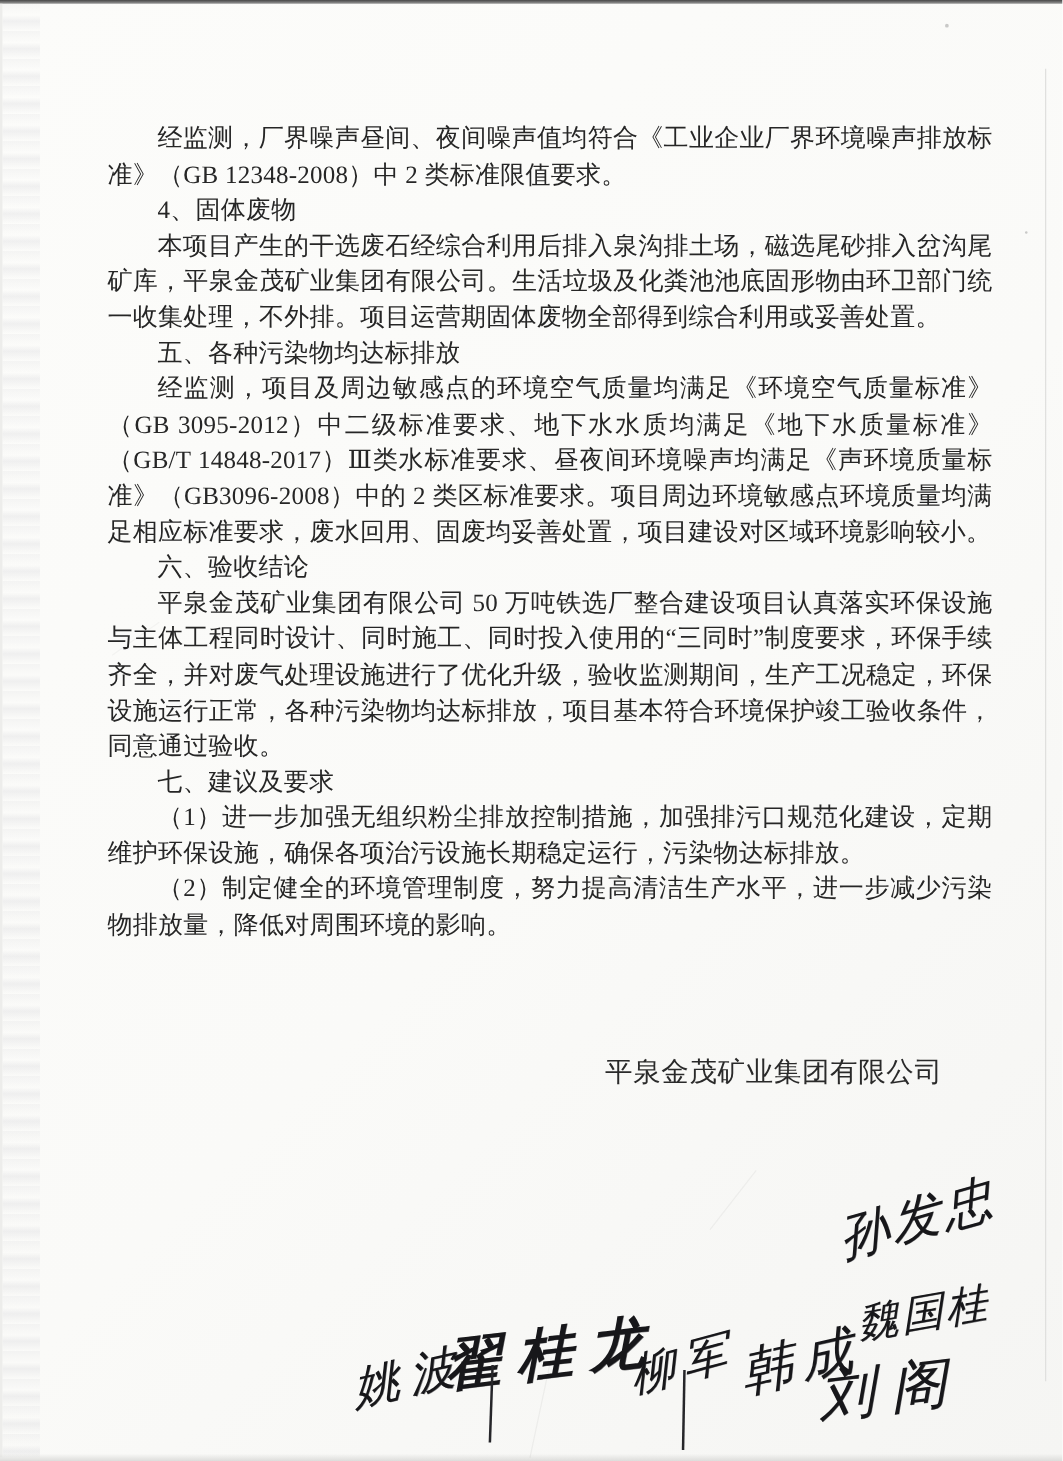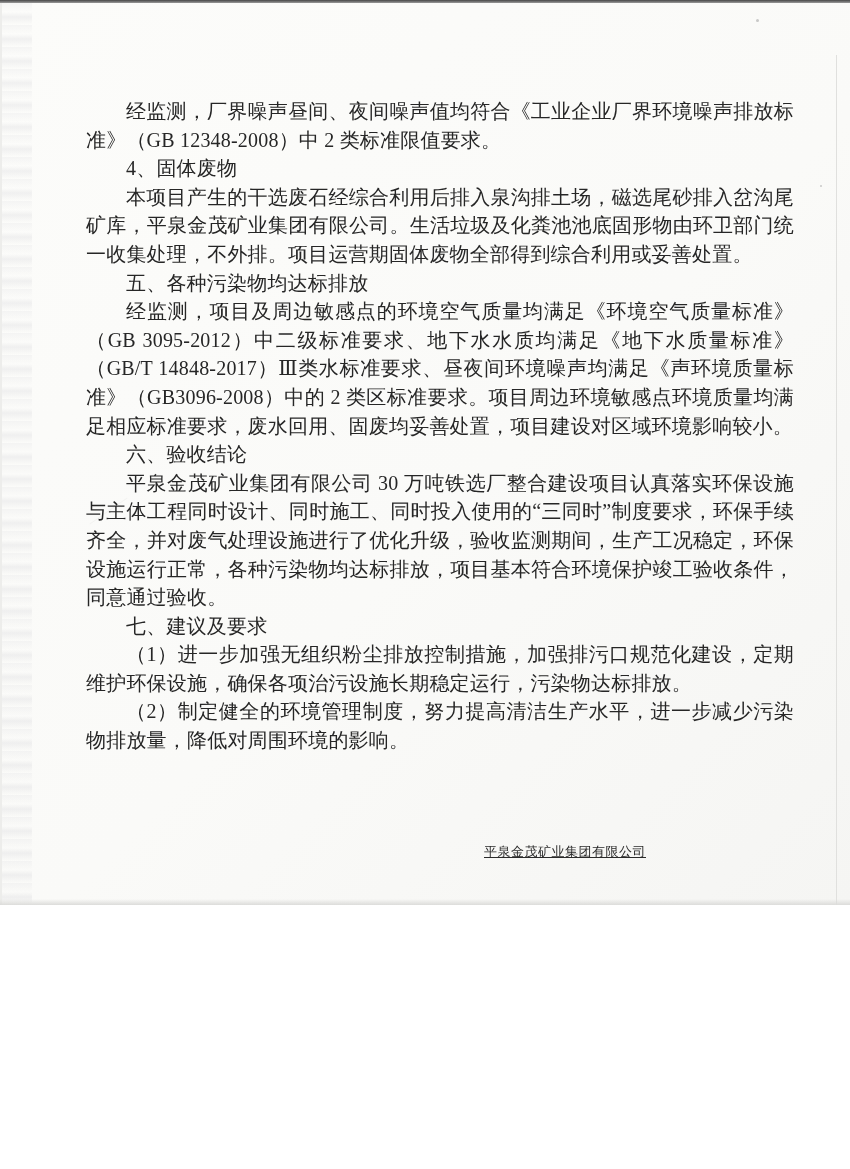--- a/index.html
+++ b/index.html
@@ -4,21 +4,21 @@
 <style>
   html, body { margin: 0; padding: 0; }
   body {
     width: 850px; height: 1169px;
     background: #ffffff;
     font-family: "Liberation Serif", "DejaVu Serif", serif;
     overflow: hidden;
   }
   .scan-page {
     position: relative;
-    width: 850px; height: 905px;
+    width: 850px; height: 1169px;
     background: linear-gradient(135deg, #fcfcfa 0%, #fafaf8 55%, #f5f5f3 100%);
     overflow: hidden;
   }
   
   .edge-top {
     position: absolute; top: 0; left: 0; width: 850px; height: 3px;
     background: linear-gradient(#474747, #9a9a9a);
   }
   .edge-bottom {
     position: absolute; bottom: 0; left: 0; width: 850px; height: 6px;
@@ -50,21 +50,21 @@
     position: absolute; left: 86px; top: 97px; width: 708px;
     font-size: 20px; line-height: 28.6px; color: #262626;
     text-align: justify;
     letter-spacing: 0.2px;
   }
   .text-block p { margin: 0; text-indent: 2em; }
 
   
   .signoff-company {
     position: absolute; left: 484px; top: 843px;
-    font-size: 13px; color: #2a2a2a; letter-spacing: 0.5px; text-decoration: underline;
+    font-size: 22px; color: #2a2a2a; letter-spacing: 0.5px;
   }
   .signoff-date {
     position: absolute; left: 550px; top: 882px;
     font-size: 19px; color: #2a2a2a; letter-spacing: 0.5px;
   }
 
   
   .sig {
     position: absolute;
     color: #17171a;
@@ -101,21 +101,21 @@
   <div class="crease c2"></div>
   <div class="crease c3"></div>
 
   <div class="text-block">
     <p>经监测，厂界噪声昼间、夜间噪声值均符合《工业企业厂界环境噪声排放标准》（GB 12348-2008）中 2 类标准限值要求。</p>
     <p>4、固体废物</p>
     <p>本项目产生的干选废石经综合利用后排入泉沟排土场，磁选尾砂排入岔沟尾矿库，平泉金茂矿业集团有限公司。生活垃圾及化粪池池底固形物由环卫部门统一收集处理，不外排。项目运营期固体废物全部得到综合利用或妥善处置。</p>
     <p>五、各种污染物均达标排放</p>
     <p>经监测，项目及周边敏感点的环境空气质量均满足《环境空气质量标准》（GB 3095-2012）中二级标准要求、地下水水质均满足《地下水质量标准》（GB/T 14848-2017）Ⅲ类水标准要求、昼夜间环境噪声均满足《声环境质量标准》（GB3096-2008）中的 2 类区标准要求。项目周边环境敏感点环境质量均满足相应标准要求，废水回用、固废均妥善处置，项目建设对区域环境影响较小。</p>
     <p>六、验收结论</p>
-    <p>平泉金茂矿业集团有限公司 30 万吨铁选厂整合建设项目认真落实环保设施与主体工程同时设计、同时施工、同时投入使用的“三同时”制度要求，环保手续齐全，并对废气处理设施进行了优化升级，验收监测期间，生产工况稳定，环保设施运行正常，各种污染物均达标排放，项目基本符合环境保护竣工验收条件，同意通过验收。</p>
+    <p>平泉金茂矿业集团有限公司 50 万吨铁选厂整合建设项目认真落实环保设施与主体工程同时设计、同时施工、同时投入使用的“三同时”制度要求，环保手续齐全，并对废气处理设施进行了优化升级，验收监测期间，生产工况稳定，环保设施运行正常，各种污染物均达标排放，项目基本符合环境保护竣工验收条件，同意通过验收。</p>
     <p>七、建议及要求</p>
     <p>（1）进一步加强无组织粉尘排放控制措施，加强排污口规范化建设，定期维护环保设施，确保各项治污设施长期稳定运行，污染物达标排放。</p>
     <p>（2）制定健全的环境管理制度，努力提高清洁生产水平，进一步减少污染物排放量，降低对周围环境的影响。</p>
   </div>
 
   <div class="signoff-company">平泉金茂矿业集团有限公司</div>
 
   <span class="sig sig-yao">姚波</span>
   <span class="sig sig-zhai">翟桂龙</span>
   <span class="sig sig-liu2">柳军</span>

